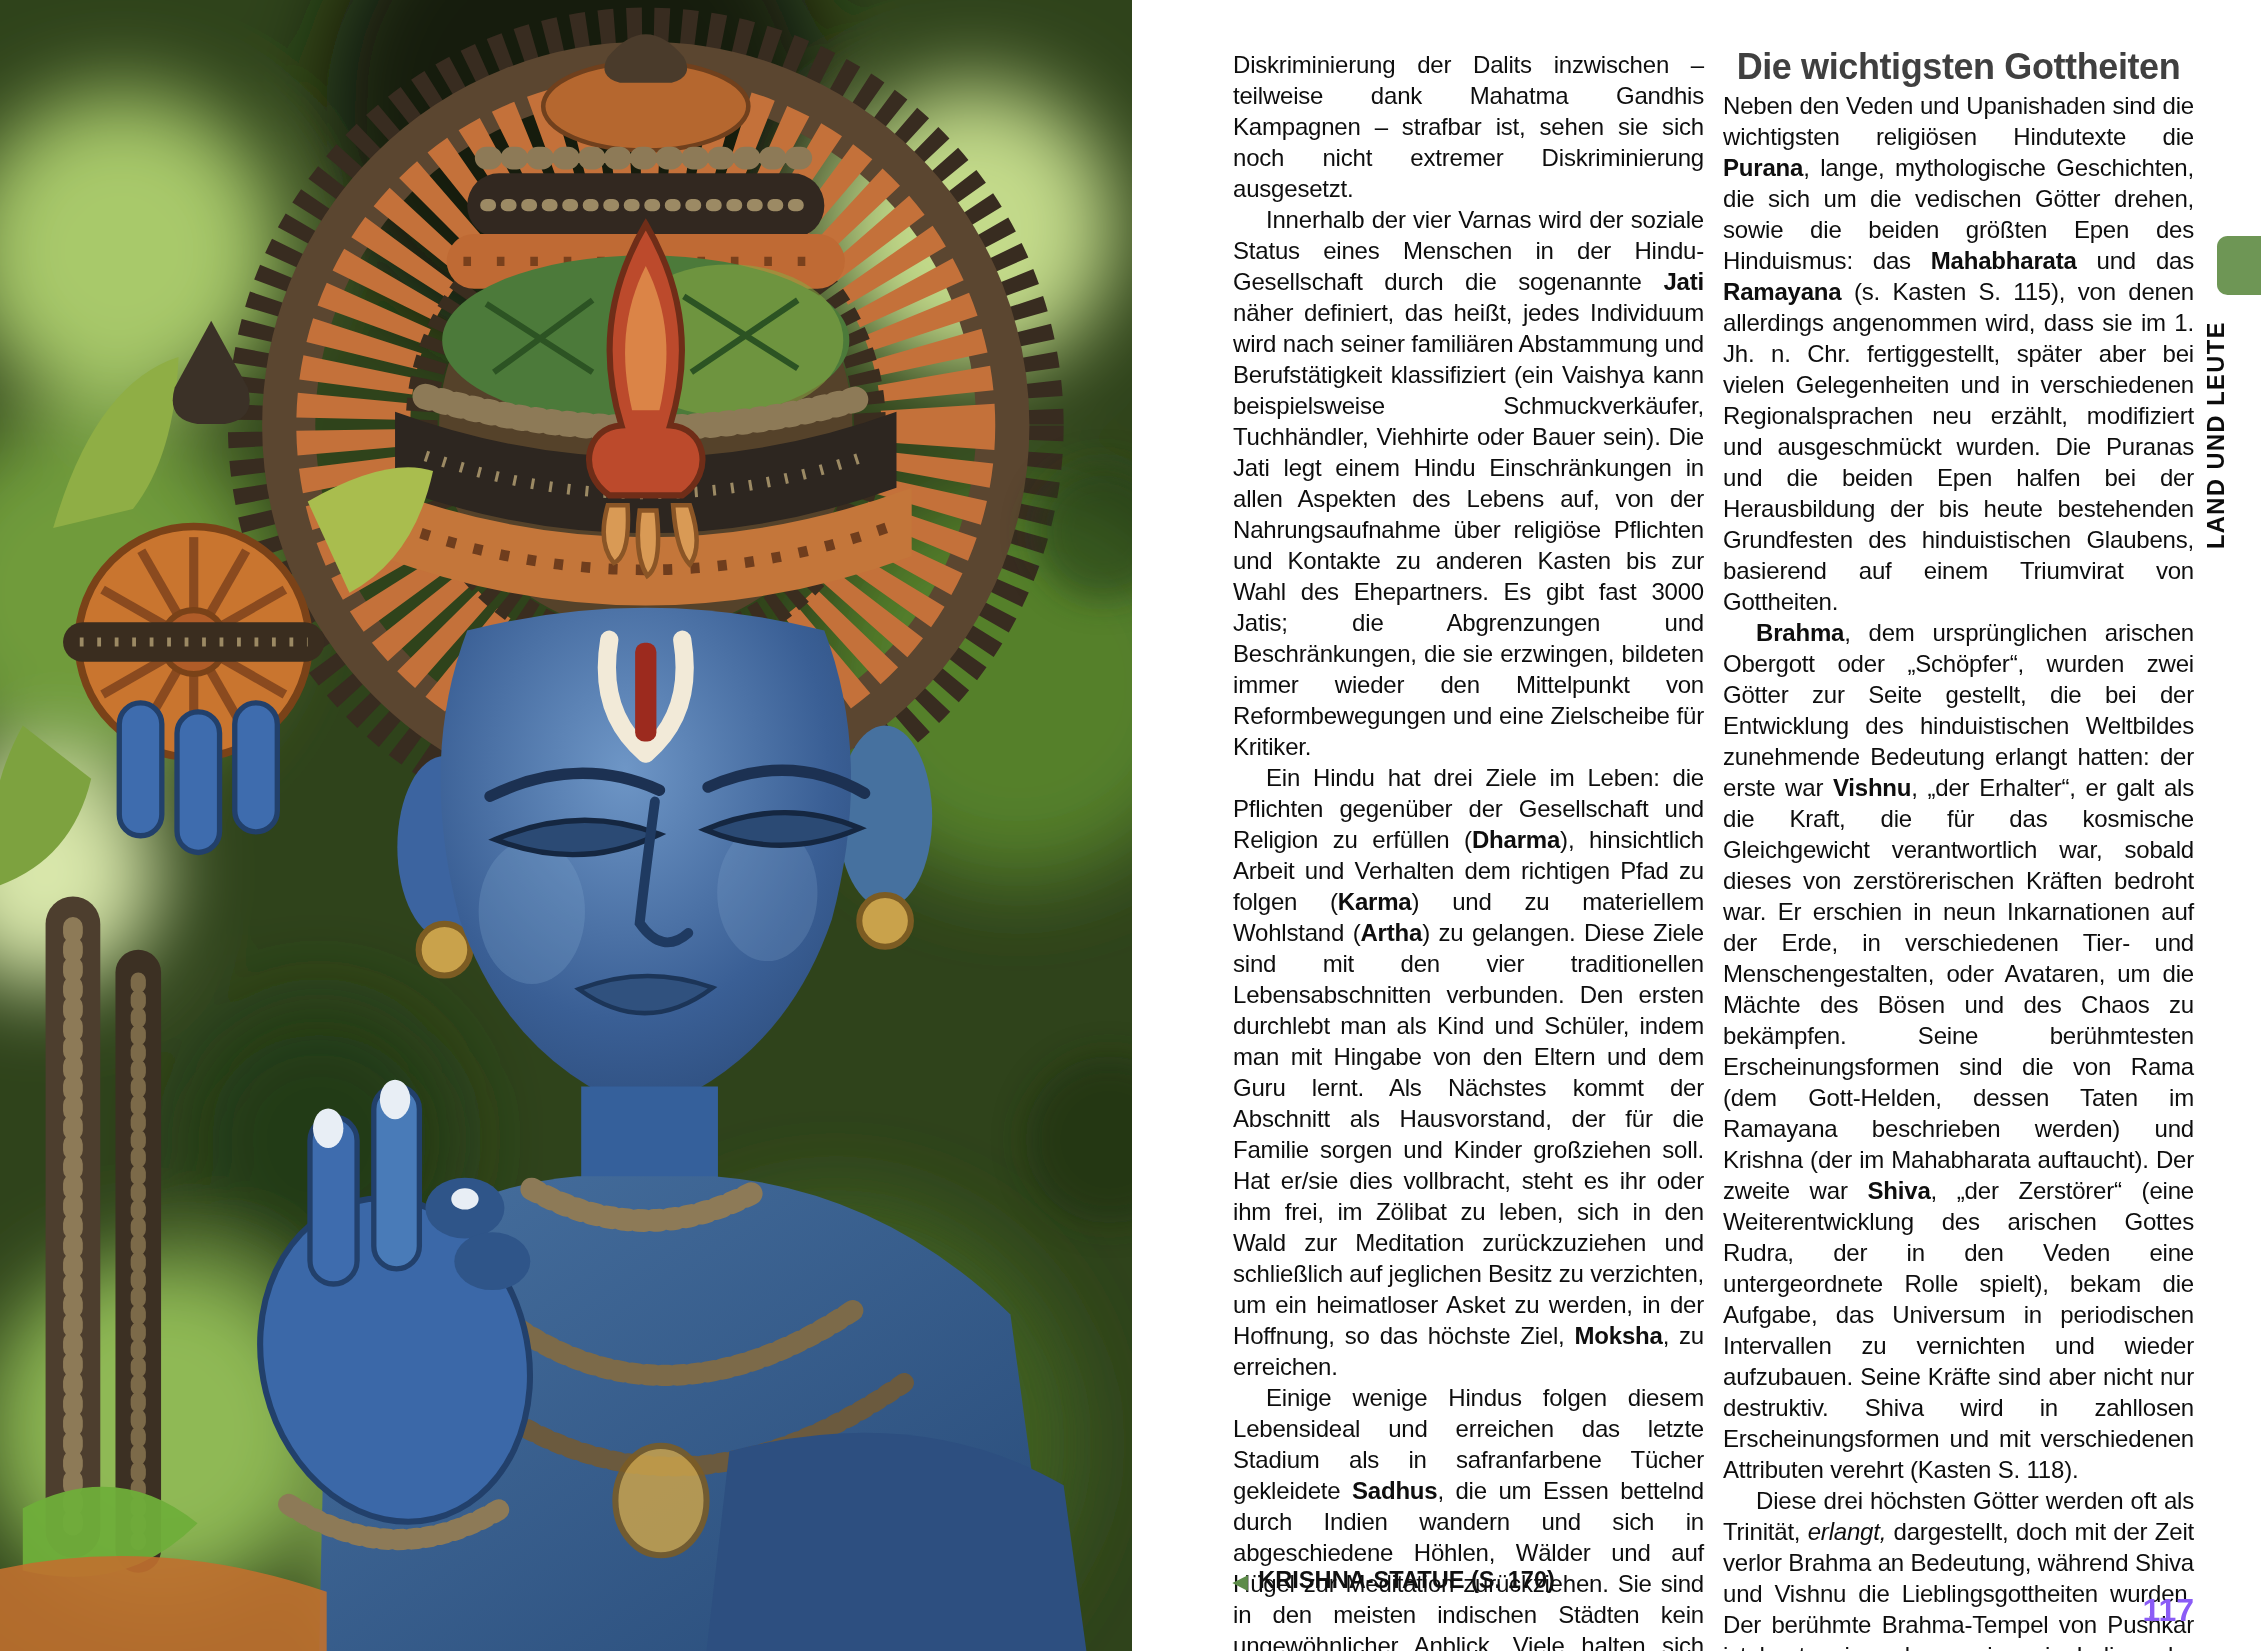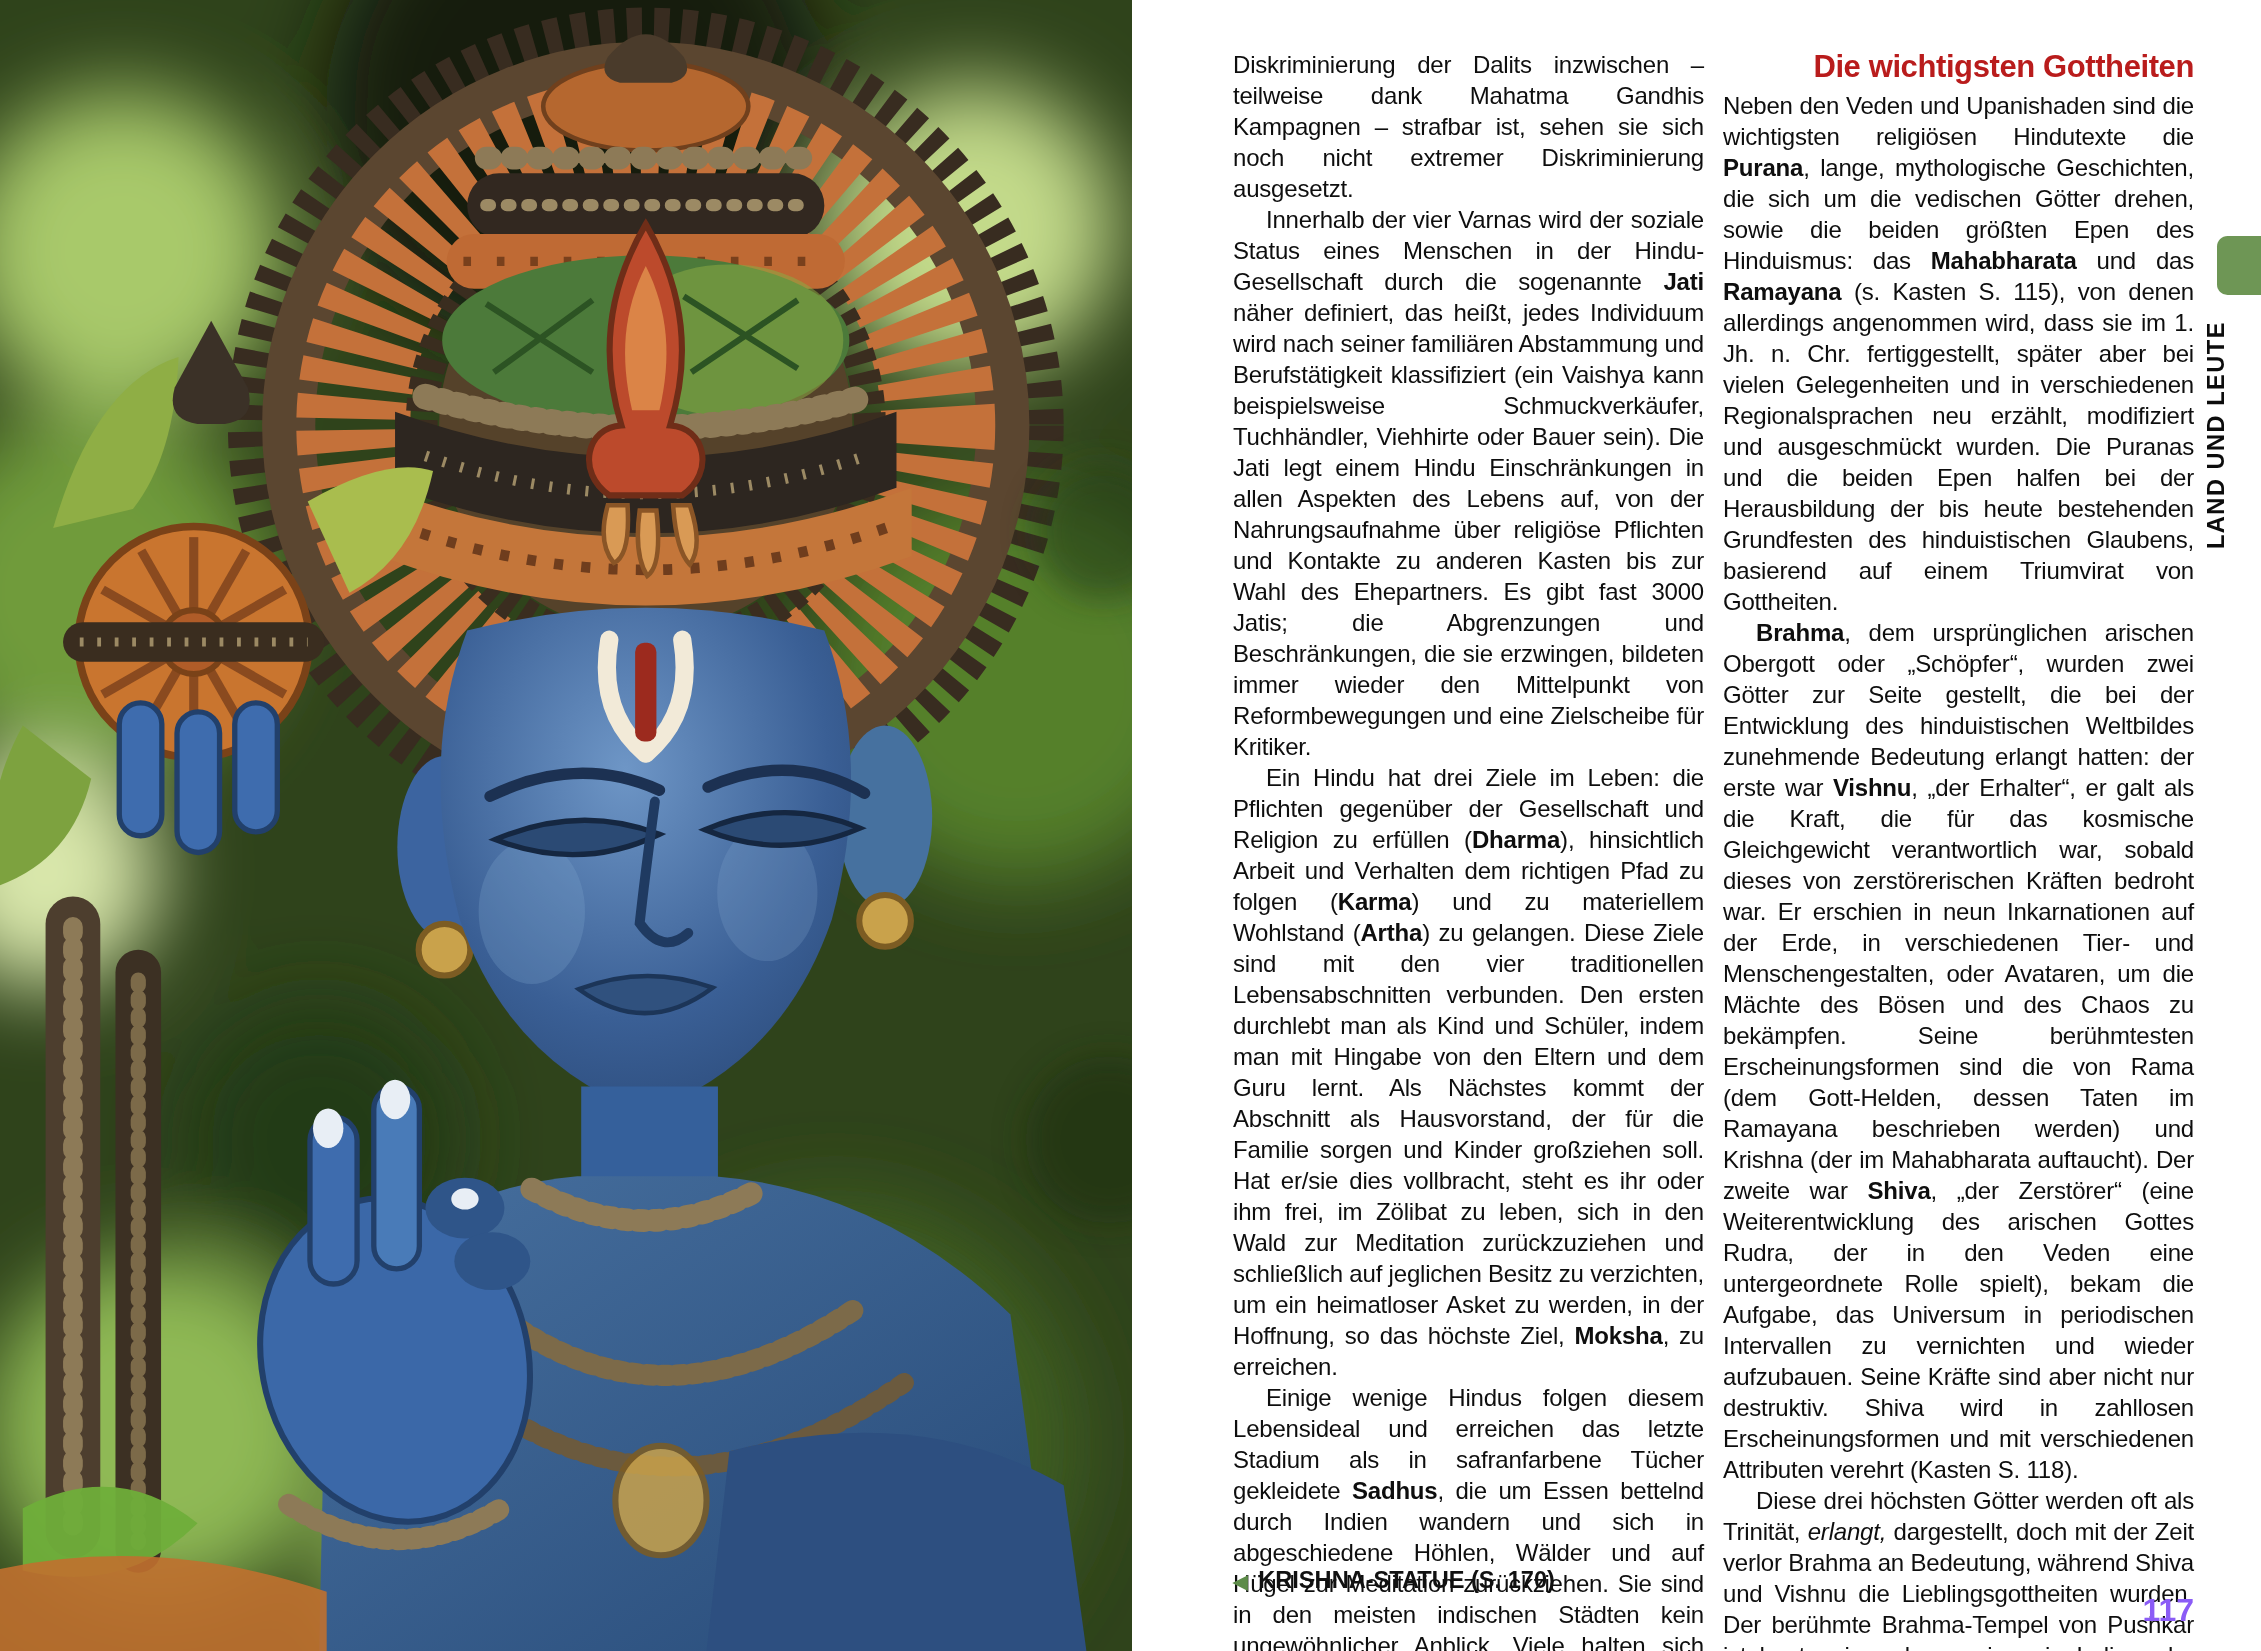--- a/index.html
+++ b/index.html
@@ -16,22 +16,22 @@
     font-size:24px;line-height:31px;letter-spacing:-0.2px;
     text-align:justify;color:#0e0e0e;
   }
   .col1{left:1233px;}
   .col2{left:1723px;}
   .col p{margin:0;}
   .col p.ind{text-indent:33px;}
   .col b{font-weight:bold;}
   .col i{font-style:italic;}
   h2.section{
-    margin:0 0 4.6px 0;font-size:31px;line-height:36px;letter-spacing:-0.4px;
-    font-weight:bold;color:#b91c1c;text-align:right;
+    margin:0 0 4.6px 0;font-size:36px;line-height:36px;letter-spacing:-0.4px;
+    font-weight:bold;color:#404040;text-align:center;
   }
   
   .caption{
     position:absolute;left:1233px;top:1567px;display:flex;align-items:center;gap:10.6px;
     font-weight:bold;font-size:23.6px;letter-spacing:0;color:#111;
   }
   .caption .tri{color:#5d8c49;font-size:19px;line-height:1;transform:translateY(0.8px);}
   .pagenum{
     position:absolute;left:1723px;top:1592px;width:471px;text-align:right;
     font-weight:bold;font-size:32px;color:#8b5cf6;

